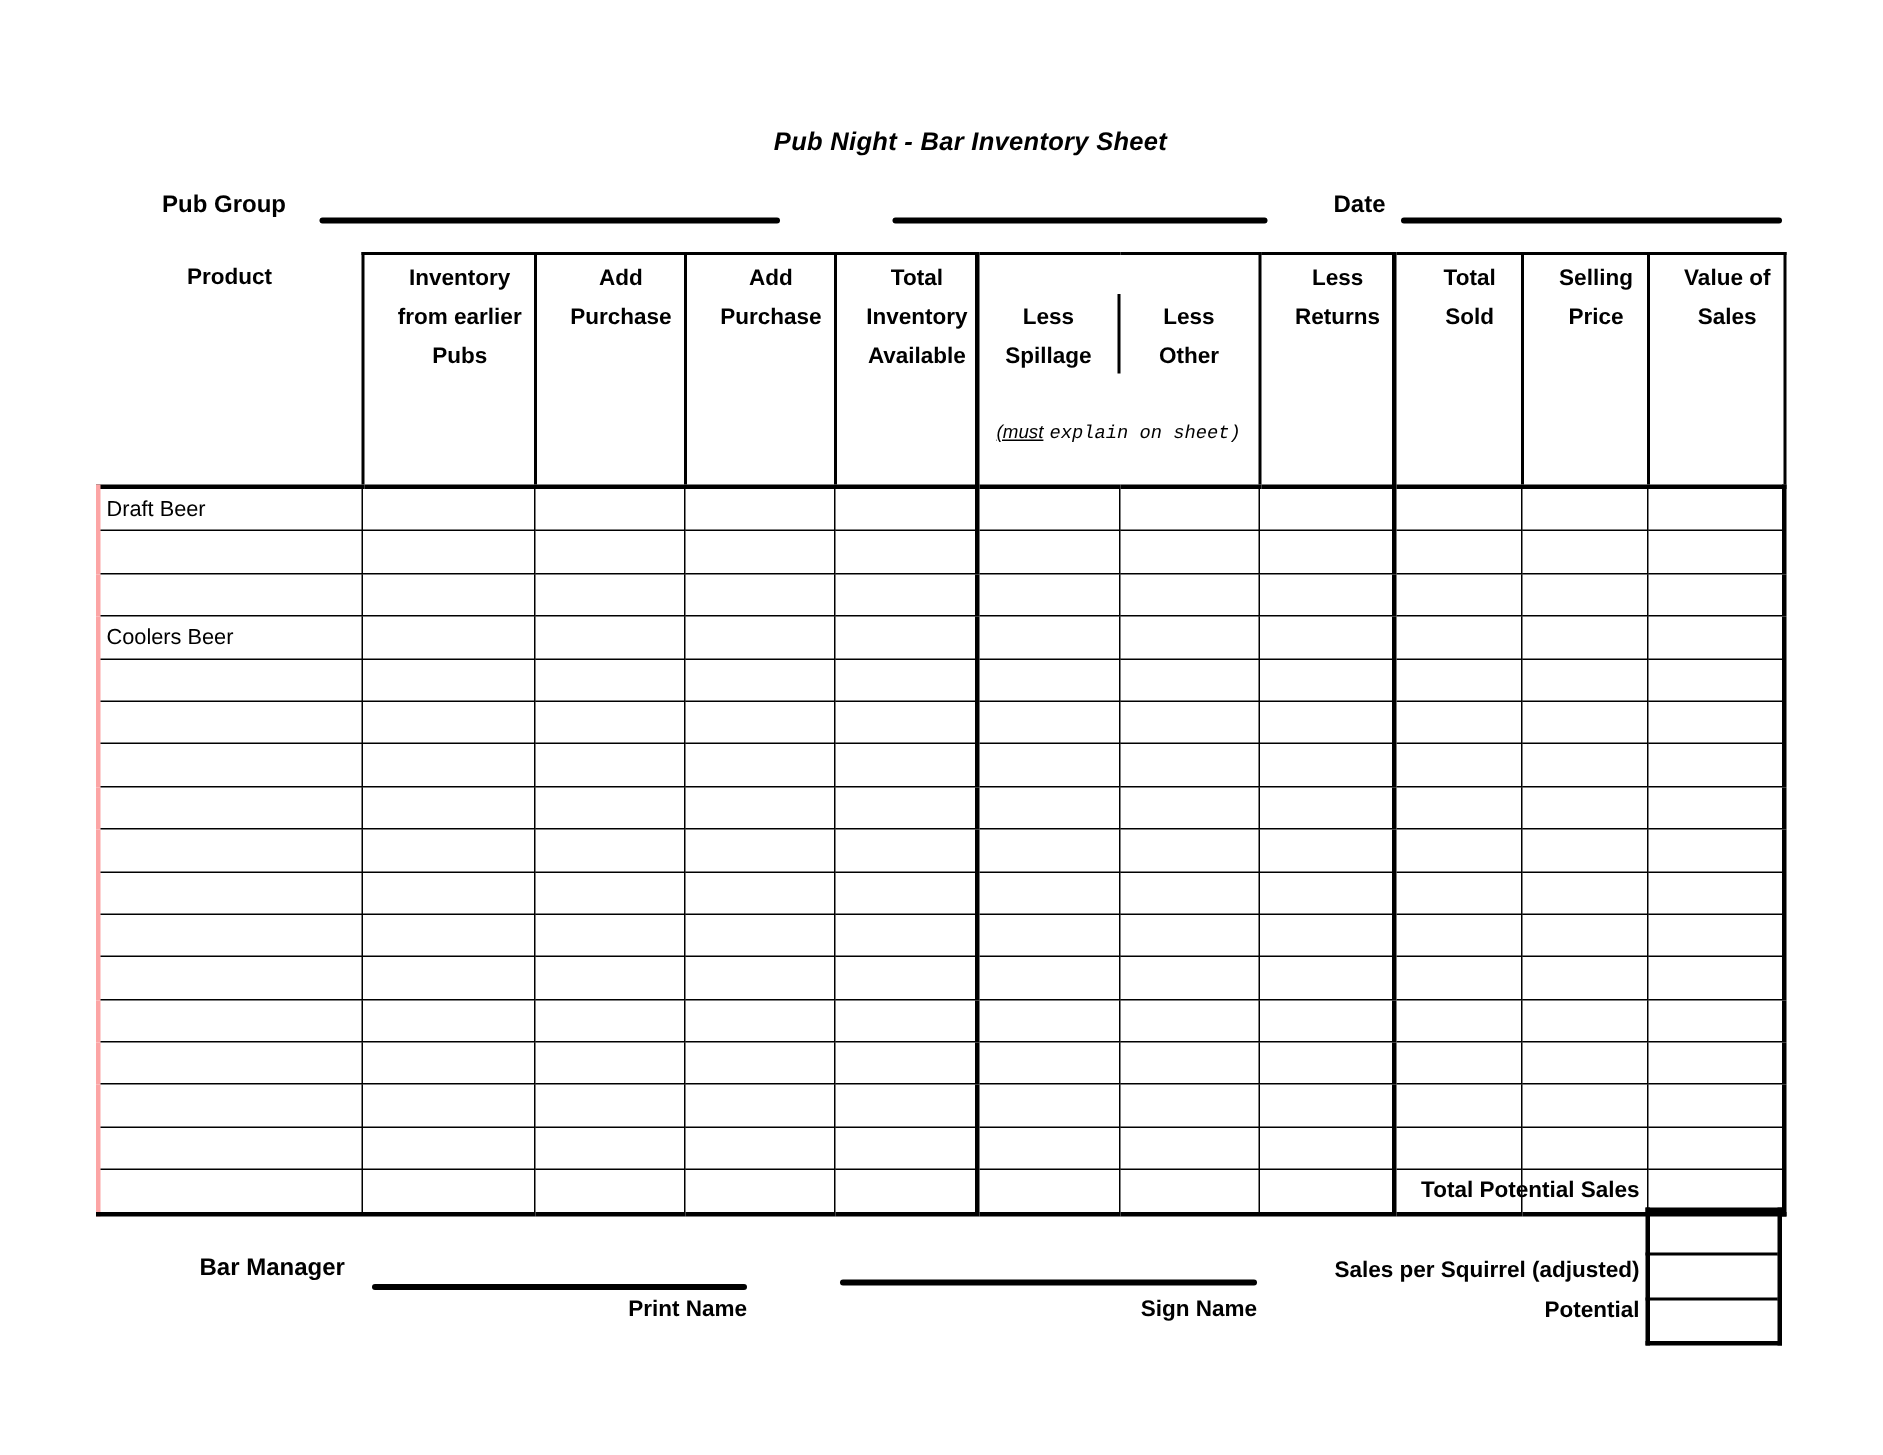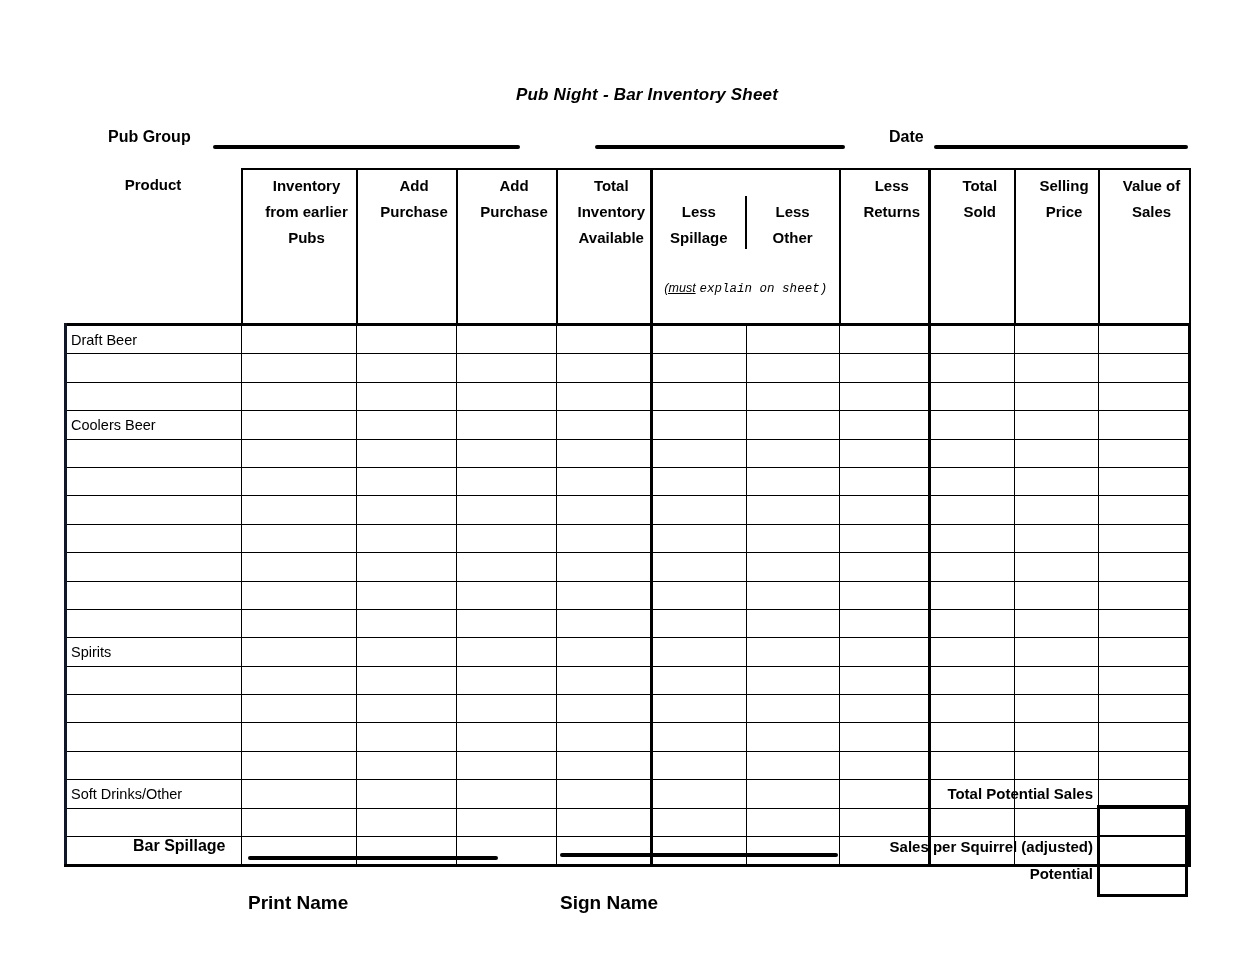--- a/index.html
+++ b/index.html
@@ -38,21 +38,21 @@
     border: 2px solid #000;
     line-height: 26px; padding-top: 3px;
     white-space: pre-line;
     padding-left: 16px;
   }
   th.product-head { border: none; font-size: 16px; line-height: 26px; padding-top: 3px; }
   th.thickL, td.thickL { border-left: 3px solid #000 !important; }
 
   #inv tbody td { border: 1px solid #000; height: 27.4px; padding: 0; }
   #inv tbody td.product { font-size: 14.5px; font-weight: normal; text-align: left; padding-left: 4px; }
-  #inv tbody td:first-child { border-left: 3px solid #0f172a; }
+  #inv tbody td:first-child { border-left: 3px solid #fca5a5; }
   #inv tbody td:last-child  { border-right: 3px solid #000; }
   #inv tbody tr:first-child td { border-top: 3px solid #000; }
   #inv tbody tr:last-child td  { border-bottom: 3px solid #000; }
 
   .so-head { padding: 0 !important; }
   .so-cols { display: flex; height: 53px; }
   .so-col  { flex: 1; line-height: 26px; padding-top: 3px; white-space: pre-line; }
   .so-col2 { border-left: 2px solid #000; }
   .so-note { font-style: italic; font-weight: normal; font-size: 12.5px; line-height: 16px; margin-top: 5px; white-space: nowrap; }
   .so-note .u  { text-decoration: underline; }
@@ -67,21 +67,21 @@
 
   .sumlbl { position: absolute; right: 162px; font-weight: bold; font-size: 15px; white-space: nowrap; }
   #lblTPS { top: 785px; }
   #lblSPS { top: 838px; }
   #lblVar { top: 865px; }
 
   
   #barMgr { left: 133px; top: 837px; font-weight: bold; font-size: 16px; }
   #lnPrint { left: 248px; top: 856px; width: 250px; }
   #lnSign  { left: 560px; top: 853px; width: 278px; }
-  .siglbl { position: absolute; font-weight: bold; font-size: 19px; text-align: left; margin-top: 28px; }
+  .siglbl { position: absolute; font-weight: bold; font-size: 15px; text-align: right; }
   #lblPrint { left: 248px; top: 864px; width: 250px; }
   #lblSign  { left: 560px; top: 864px; width: 278px; }
 </style>
 </head>
 <body>
 
 <div>
 
   <div class="abs" id="title">Pub Night - Bar Inventory Sheet</div>
 
@@ -277,86 +277,60 @@
           <td></td>
           <td></td>
           <td class="thickL"></td>
           <td></td>
           <td></td>
           <td class="thickL"></td>
           <td></td>
           <td></td>
         </tr>
         <tr>
-          <td class="product">Spirits</td>
-          <td></td>
-          <td></td>
-          <td></td>
-          <td></td>
-          <td class="thickL"></td>
-          <td></td>
-          <td></td>
-          <td class="thickL"></td>
-          <td></td>
-          <td></td>
-        </tr>
-        <tr>
-          <td class="product"></td>
-          <td></td>
-          <td></td>
-          <td></td>
-          <td></td>
-          <td class="thickL"></td>
-          <td></td>
-          <td></td>
-          <td class="thickL"></td>
-          <td></td>
-          <td></td>
-        </tr>
-        <tr>
-          <td class="product"></td>
-          <td></td>
-          <td></td>
-          <td></td>
-          <td></td>
-          <td class="thickL"></td>
-          <td></td>
-          <td></td>
-          <td class="thickL"></td>
-          <td></td>
-          <td></td>
-        </tr>
-        <tr>
-          <td class="product"></td>
-          <td></td>
-          <td></td>
-          <td></td>
-          <td></td>
-          <td class="thickL"></td>
-          <td></td>
-          <td></td>
-          <td class="thickL"></td>
-          <td></td>
-          <td></td>
-        </tr>
-        <tr>
-          <td class="product"></td>
-          <td></td>
-          <td></td>
-          <td></td>
-          <td></td>
-          <td class="thickL"></td>
-          <td></td>
-          <td></td>
-          <td class="thickL"></td>
-          <td></td>
-          <td></td>
-        </tr>
-        <tr>
-          <td class="product">Soft Drinks/Other</td>
+          <td class="product"></td>
+          <td></td>
+          <td></td>
+          <td></td>
+          <td></td>
+          <td class="thickL"></td>
+          <td></td>
+          <td></td>
+          <td class="thickL"></td>
+          <td></td>
+          <td></td>
+        </tr>
+        <tr>
+          <td class="product"></td>
+          <td></td>
+          <td></td>
+          <td></td>
+          <td></td>
+          <td class="thickL"></td>
+          <td></td>
+          <td></td>
+          <td class="thickL"></td>
+          <td></td>
+          <td></td>
+        </tr>
+        <tr>
+          <td class="product"></td>
+          <td></td>
+          <td></td>
+          <td></td>
+          <td></td>
+          <td class="thickL"></td>
+          <td></td>
+          <td></td>
+          <td class="thickL"></td>
+          <td></td>
+          <td></td>
+        </tr>
+        <tr>
+          <td class="product"></td>
           <td></td>
           <td></td>
           <td></td>
           <td></td>
           <td class="thickL"></td>
           <td></td>
           <td></td>
           <td class="thickL"></td>
           <td></td>
           <td></td>
@@ -401,19 +375,19 @@
         </tr>
       <tr>
           <td></td>
         </tr>
       <tr>
           <td></td>
         </tr>
     </tbody>
   </table>
 
-  <div class="abs" id="barMgr">Bar Spillage</div>
+  <div class="abs" id="barMgr">Bar Manager</div>
   <div class="fline" id="lnPrint"></div>
   <div class="siglbl" id="lblPrint">Print Name</div>
   <div class="fline" id="lnSign"></div>
   <div class="siglbl" id="lblSign">Sign Name</div>
 
 </div>
 
 </body></html>

